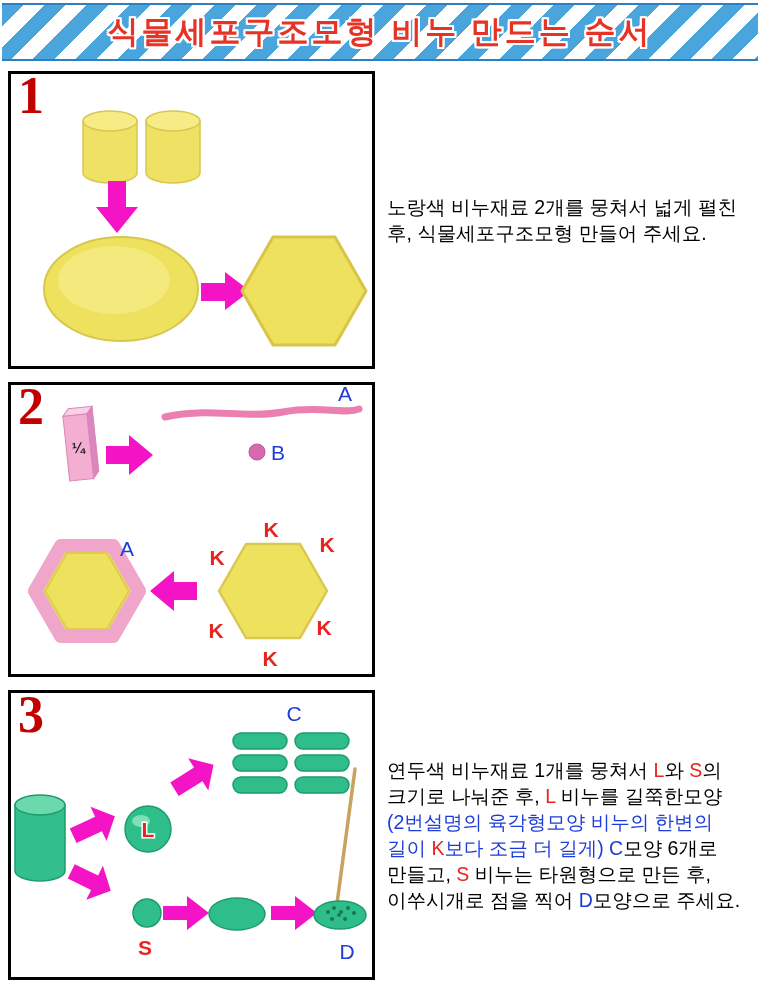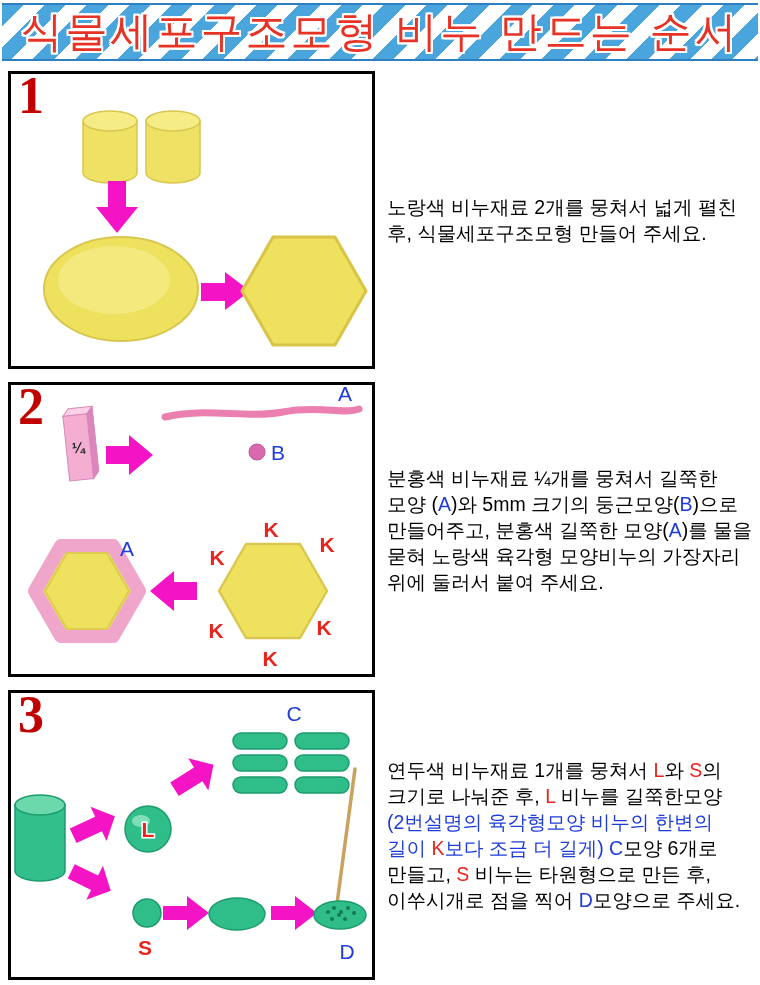--- a/index.html
+++ b/index.html
@@ -9,21 +9,21 @@
   
   .banner {
     margin: 3px 2px 10px 2px;
     height: 58px;
     background: repeating-linear-gradient(135deg, #49a5db 0 15px, #ffffff 15px 30px);
     border-top: 2px solid #2d7fc0;
     border-bottom: 2px solid #2d7fc0;
     display: flex; align-items: center; justify-content: center;
   }
   .banner-title {
-    font-size: 42px; font-weight: normal; letter-spacing: 3px;
+    font-size: 31px; font-weight: bold; letter-spacing: 3px;
     color: #e63326;
     text-shadow:
       -2px -2px 0 #fff, 2px -2px 0 #fff, -2px 2px 0 #fff, 2px 2px 0 #fff,
       0 -2px 0 #fff, 0 2px 0 #fff, -2px 0 0 #fff, 2px 0 0 #fff;
   }
 
   
   .step-row { display: flex; align-items: center; margin: 0 0 13px 8px; }
   .figure-box {
     position: relative; width: 367px; border: 3px solid #000; background: #fff; flex-shrink: 0;
@@ -121,21 +121,20 @@
 
         <polygon points="316,206 289,159 235,159 208,206 235,253 289,253" fill="#ede15e" stroke="#d9c74f" stroke-width="2.5" stroke-linejoin="round"></polygon>
         <text class="lbl lbl-r" x="260" y="152" text-anchor="middle">K</text>
         <text class="lbl lbl-r" x="206" y="180" text-anchor="middle">K</text>
         <text class="lbl lbl-r" x="316" y="167" text-anchor="middle">K</text>
         <text class="lbl lbl-r" x="205" y="253" text-anchor="middle">K</text>
         <text class="lbl lbl-r" x="313" y="250" text-anchor="middle">K</text>
         <text class="lbl lbl-r" x="259" y="281" text-anchor="middle">K</text>
       </svg>
     </div>
-    <div class="step-text"><span>분홍색 비누재료 ¼개를 뭉쳐서 길쭉한 모양 (</span><span class="c-b">A</span><span>)와 5mm 크기의 둥근모양(</span><span class="c-b">B</span><span>)으로 만들어주고, 분홍색 길쭉한 모양(</span><span class="c-b">A</span><span>)를 물을 묻혀 노랑색 육각형 모양비누의 가장자리 위에 둘러서 붙여 주세요.</span></div>
   </div>
 
   <div class="step-row">
     <div class="figure-box h3">
       <div class="step-num">3</div>
       <svg class="art" viewBox="0 0 361 284">
 
         <g>
           <path d="M4,112 v66 a25,10 0 0 0 50,0 v-66 z" fill="#33bf8c" stroke="#1d9c6c" stroke-width="1.5"></path>
           <ellipse cx="29" cy="112" rx="25" ry="10" fill="#6cd9ac" stroke="#1d9c6c" stroke-width="1.5"></ellipse>

